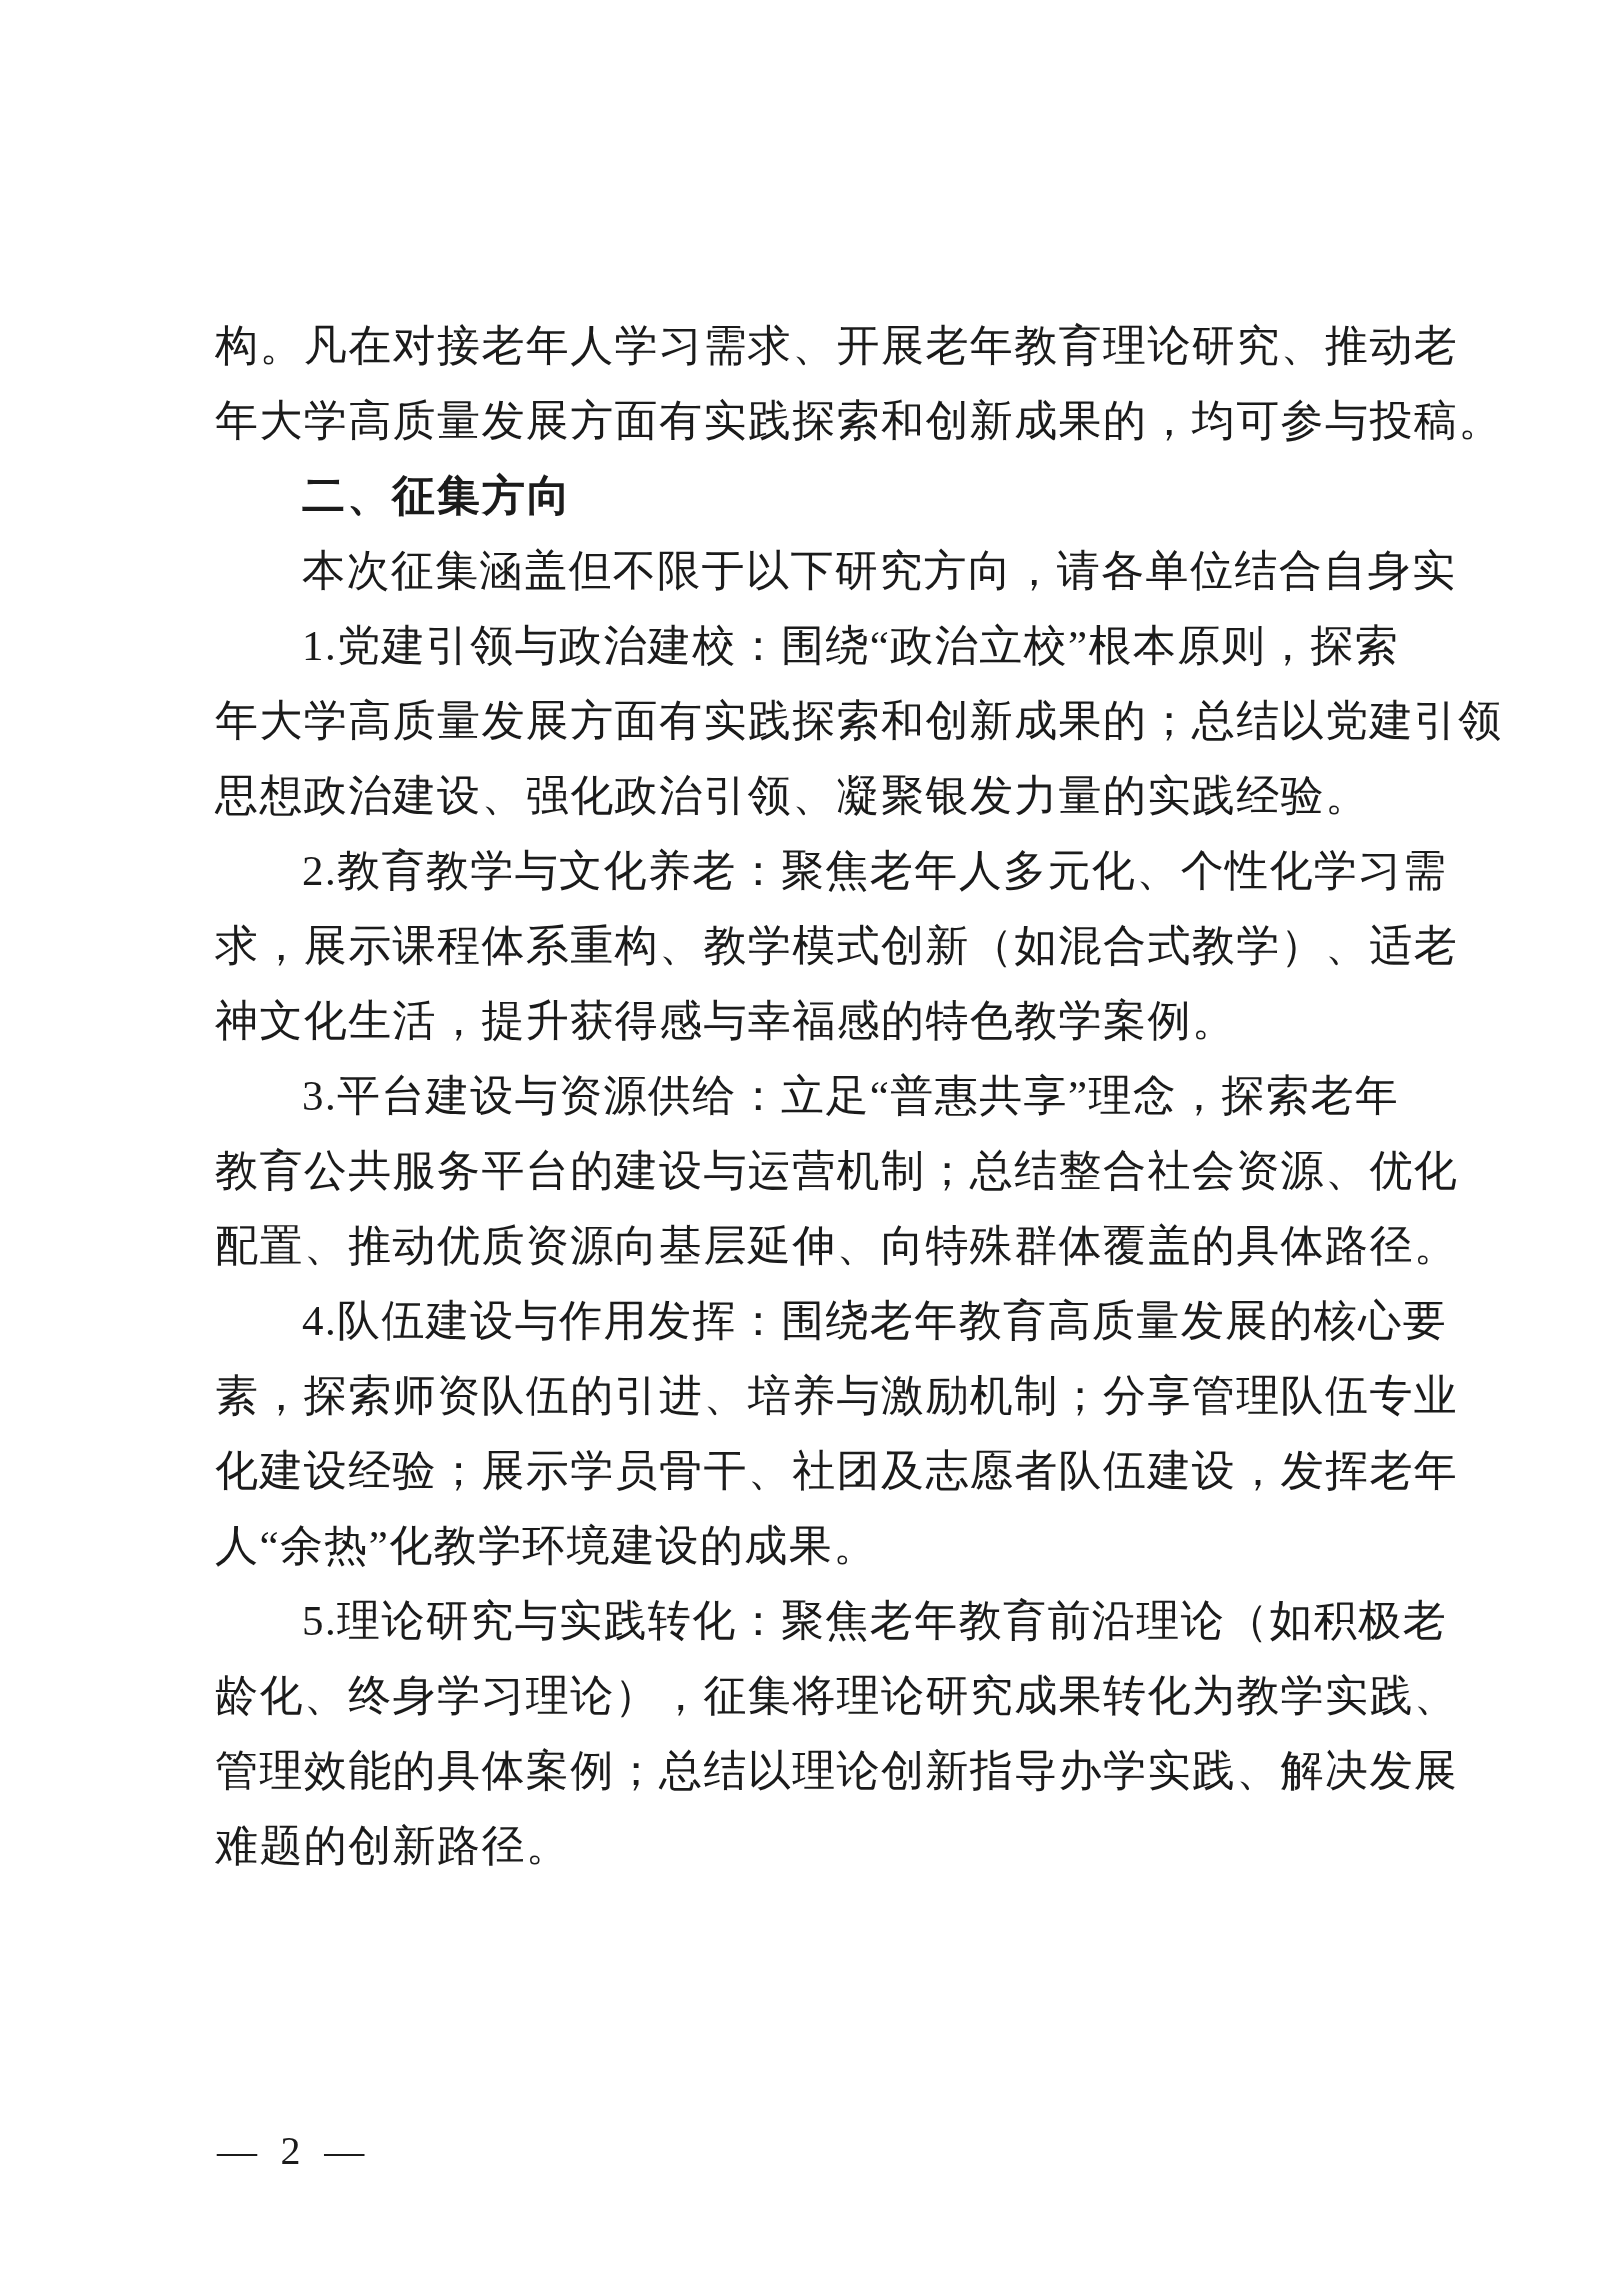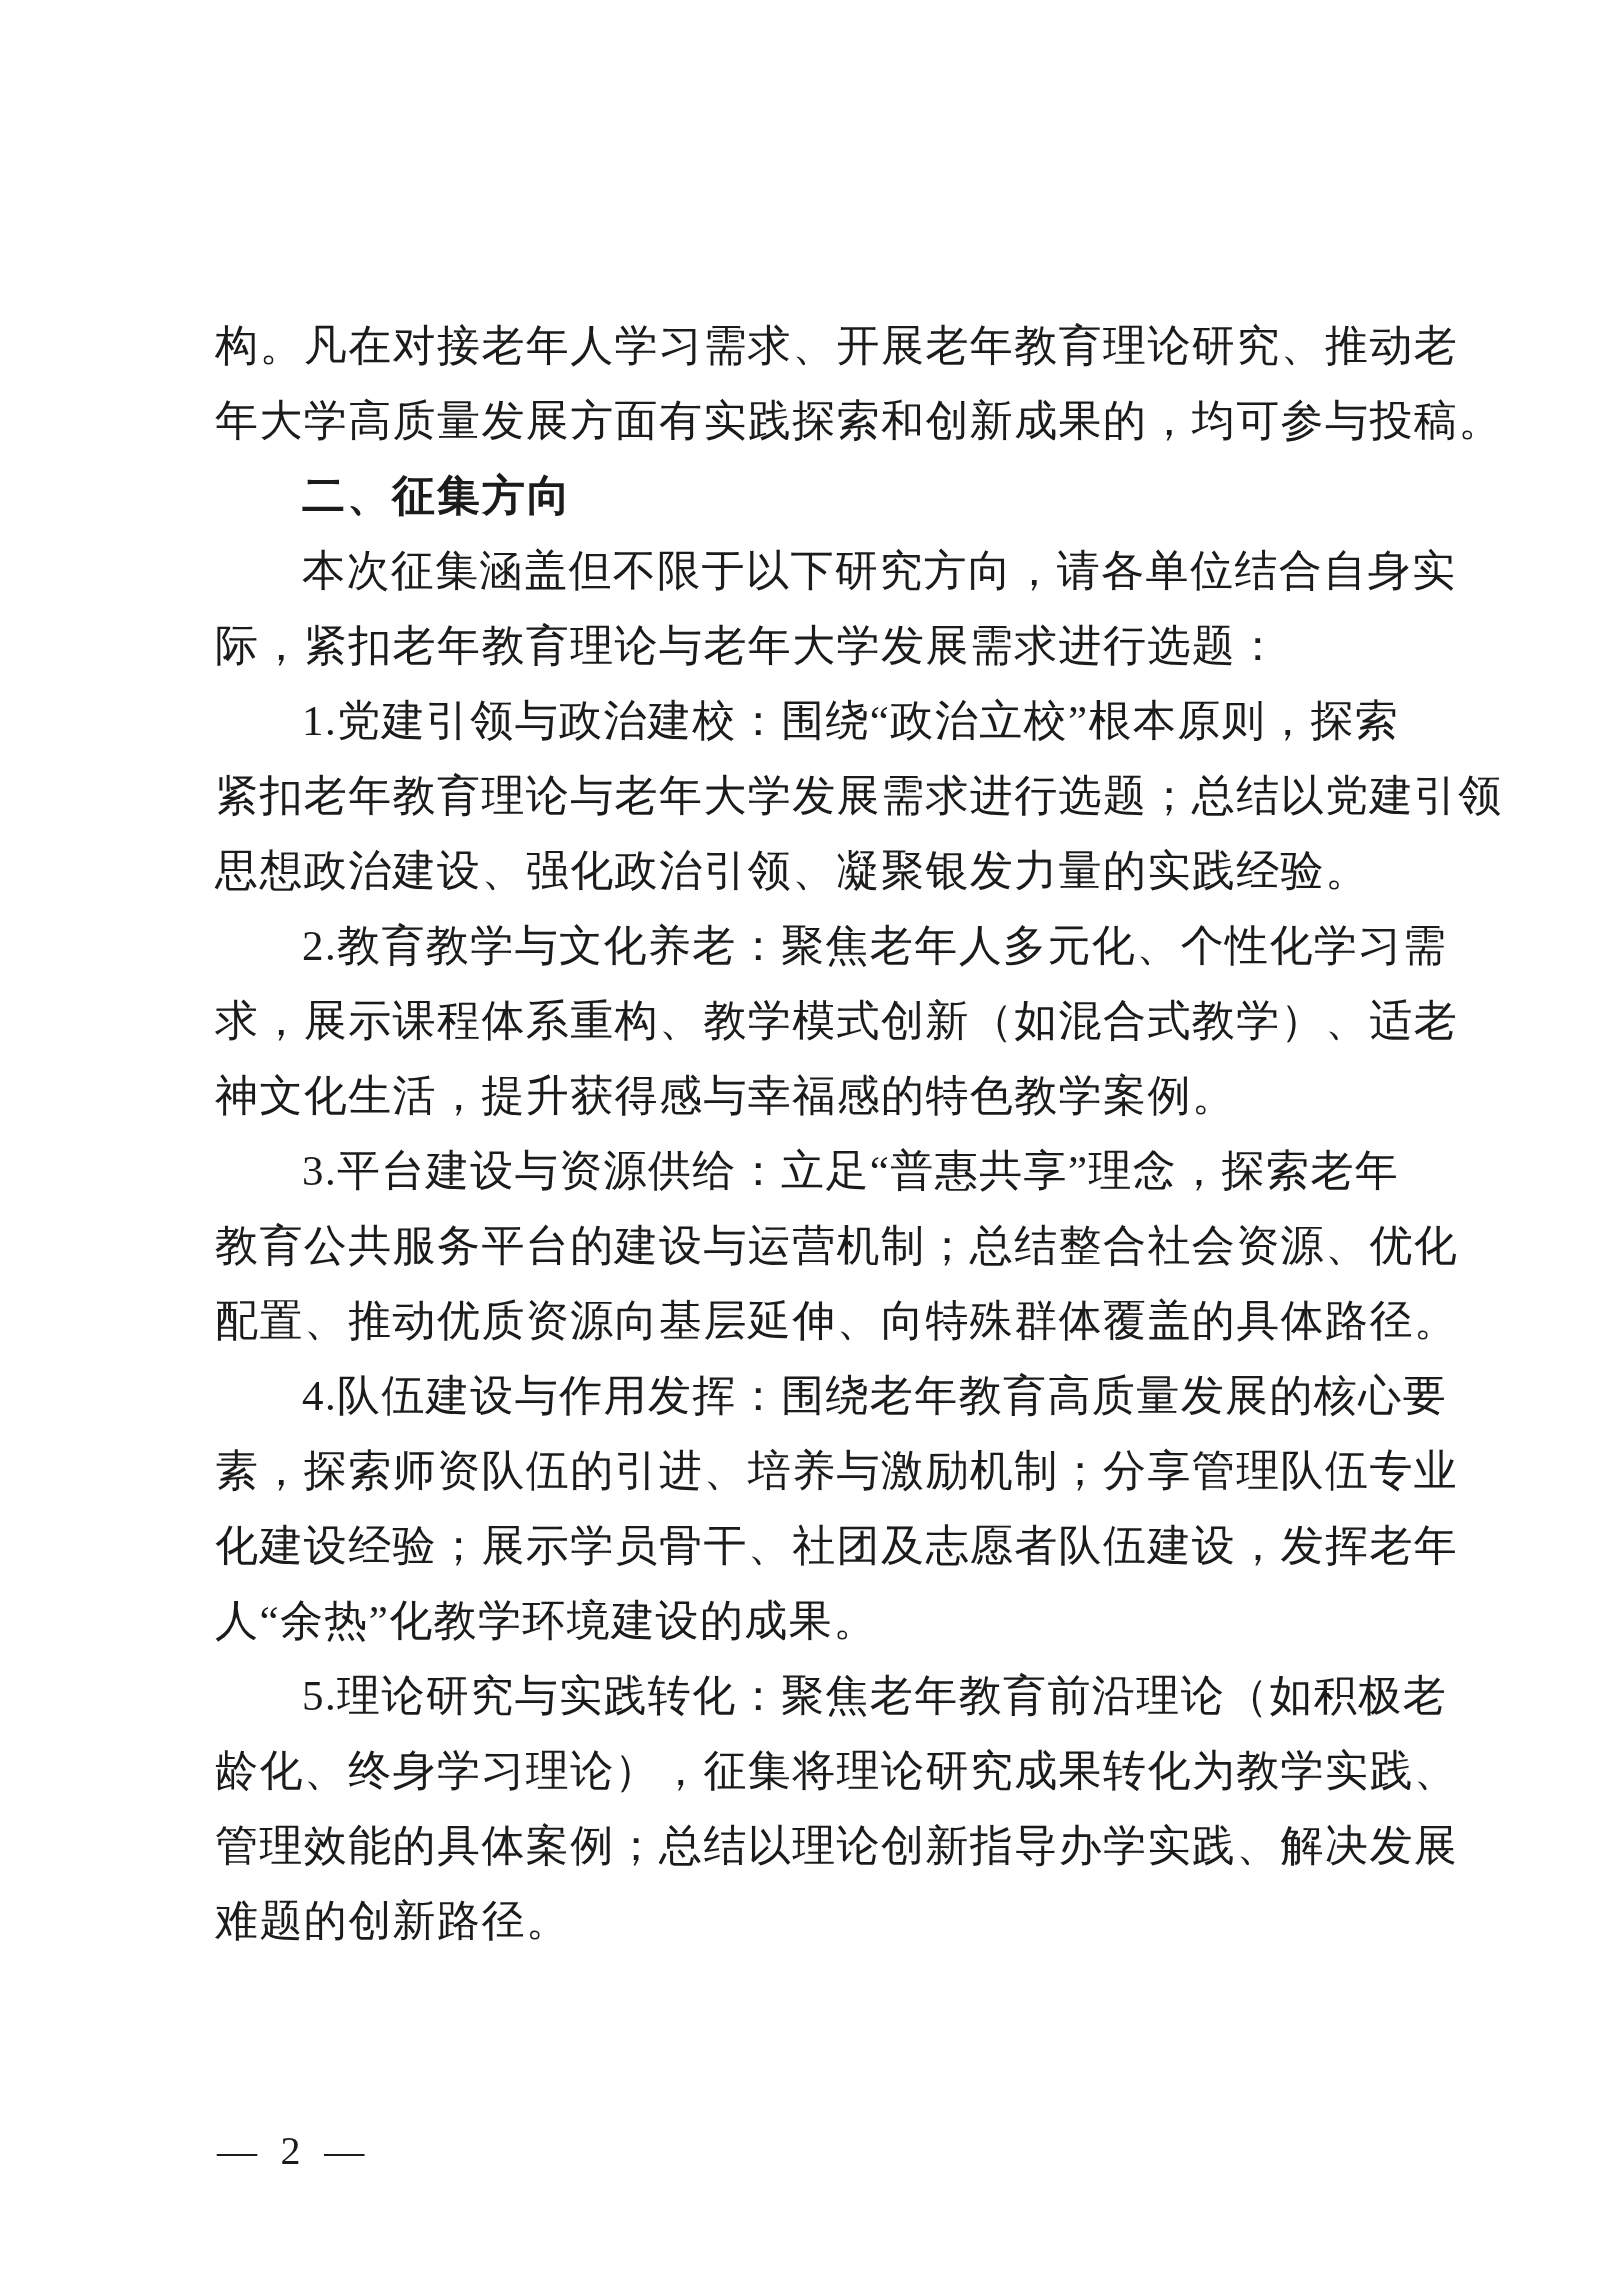--- a/index.html
+++ b/index.html
@@ -57,23 +57,22 @@
 </head>
 <body>
 
 <div class="page">
   <main class="body-text">
 
   <div class="line flush">构。凡在对接老年人学习需求、开展老年教育理论研究、推动老</div>
       <div class="line flush">年大学高质量发展方面有实践探索和创新成果的，均可参与投稿。</div>
       <div class="line heading">二、征集方向</div>
       <div class="line indent">本次征集涵盖但不限于以下研究方向，请各单位结合自身实</div>
-      <div class="line flush">际，紧扣老年教育理论与老年大学发展需求进行选题：</div>
       <div class="line indent">1.党建引领与政治建校：围绕“政治立校”根本原则，探索</div>
-      <div class="line flush">紧扣老年教育理论与老年大学发展需求进行选题；总结以党建引领</div>
+      <div class="line flush">年大学高质量发展方面有实践探索和创新成果的；总结以党建引领</div>
       <div class="line flush">思想政治建设、强化政治引领、凝聚银发力量的实践经验。</div>
       <div class="line indent">2.教育教学与文化养老：聚焦老年人多元化、个性化学习需</div>
       <div class="line flush">求，展示课程体系重构、教学模式创新（如混合式教学）、适老</div>
       <div class="line flush">神文化生活，提升获得感与幸福感的特色教学案例。</div>
       <div class="line indent">3.平台建设与资源供给：立足“普惠共享”理念，探索老年</div>
       <div class="line flush">教育公共服务平台的建设与运营机制；总结整合社会资源、优化</div>
       <div class="line flush">配置、推动优质资源向基层延伸、向特殊群体覆盖的具体路径。</div>
       <div class="line indent">4.队伍建设与作用发挥：围绕老年教育高质量发展的核心要</div>
       <div class="line flush">素，探索师资队伍的引进、培养与激励机制；分享管理队伍专业</div>
       <div class="line flush">化建设经验；展示学员骨干、社团及志愿者队伍建设，发挥老年</div>

